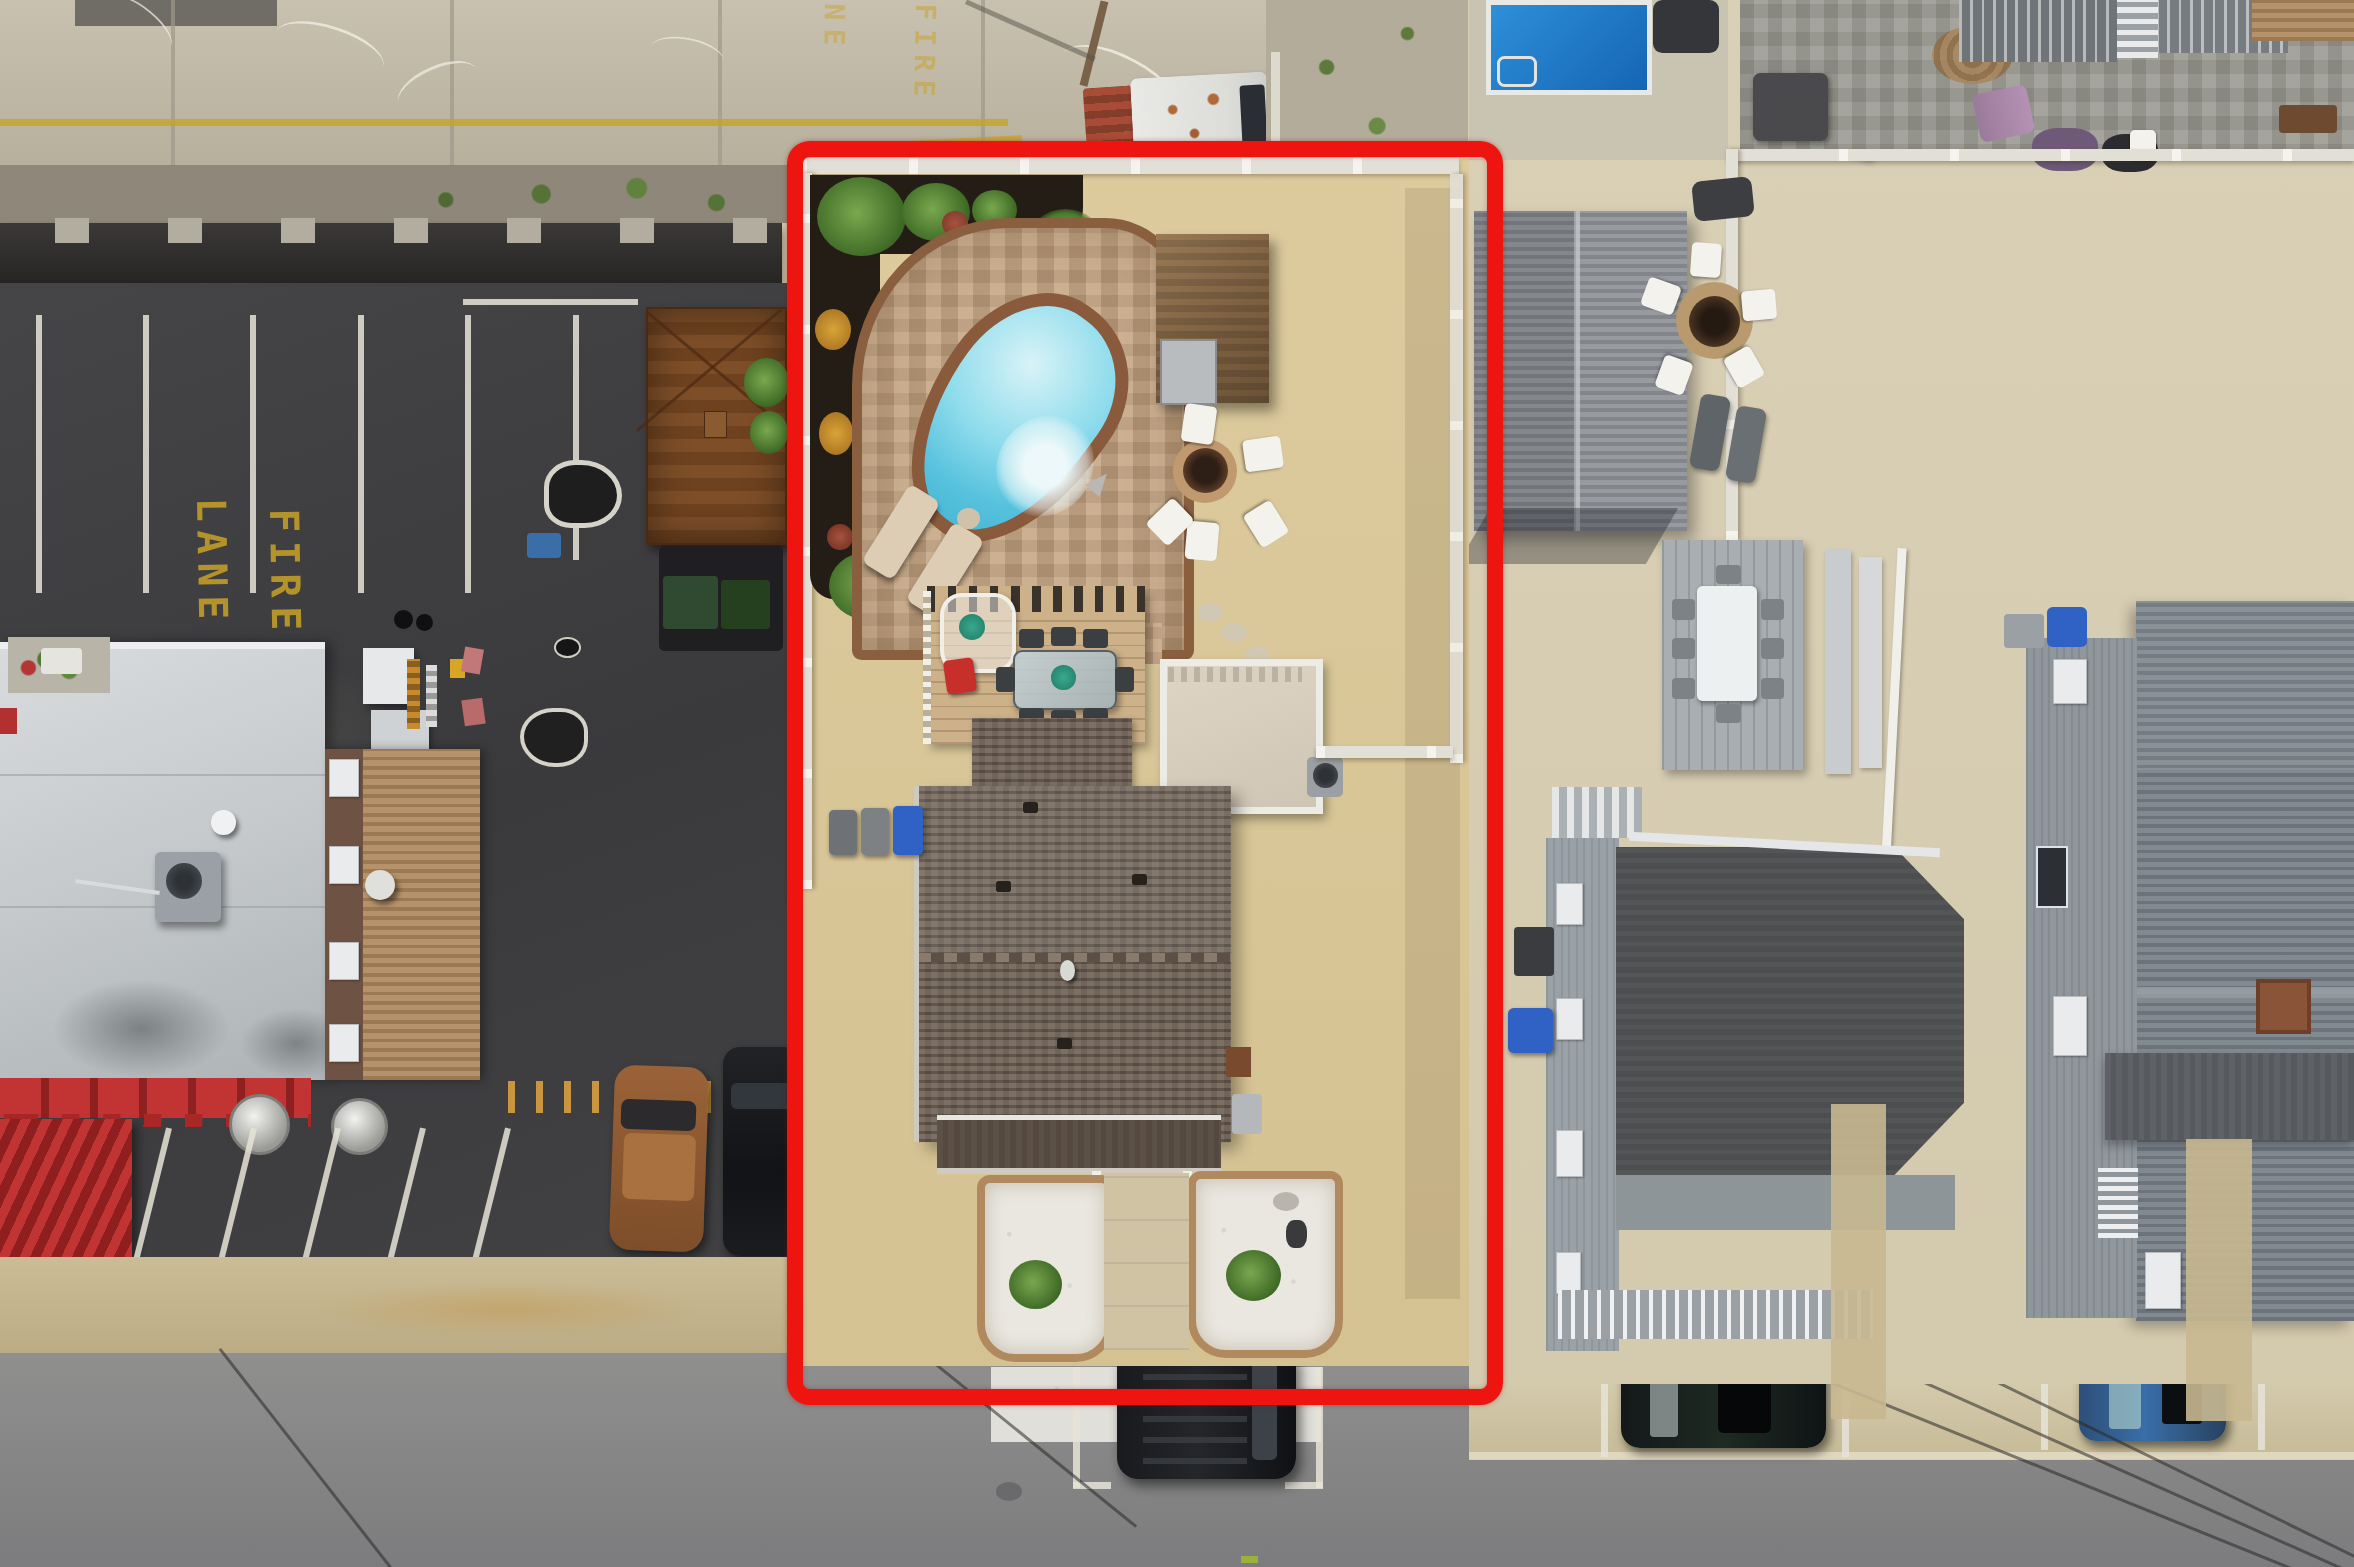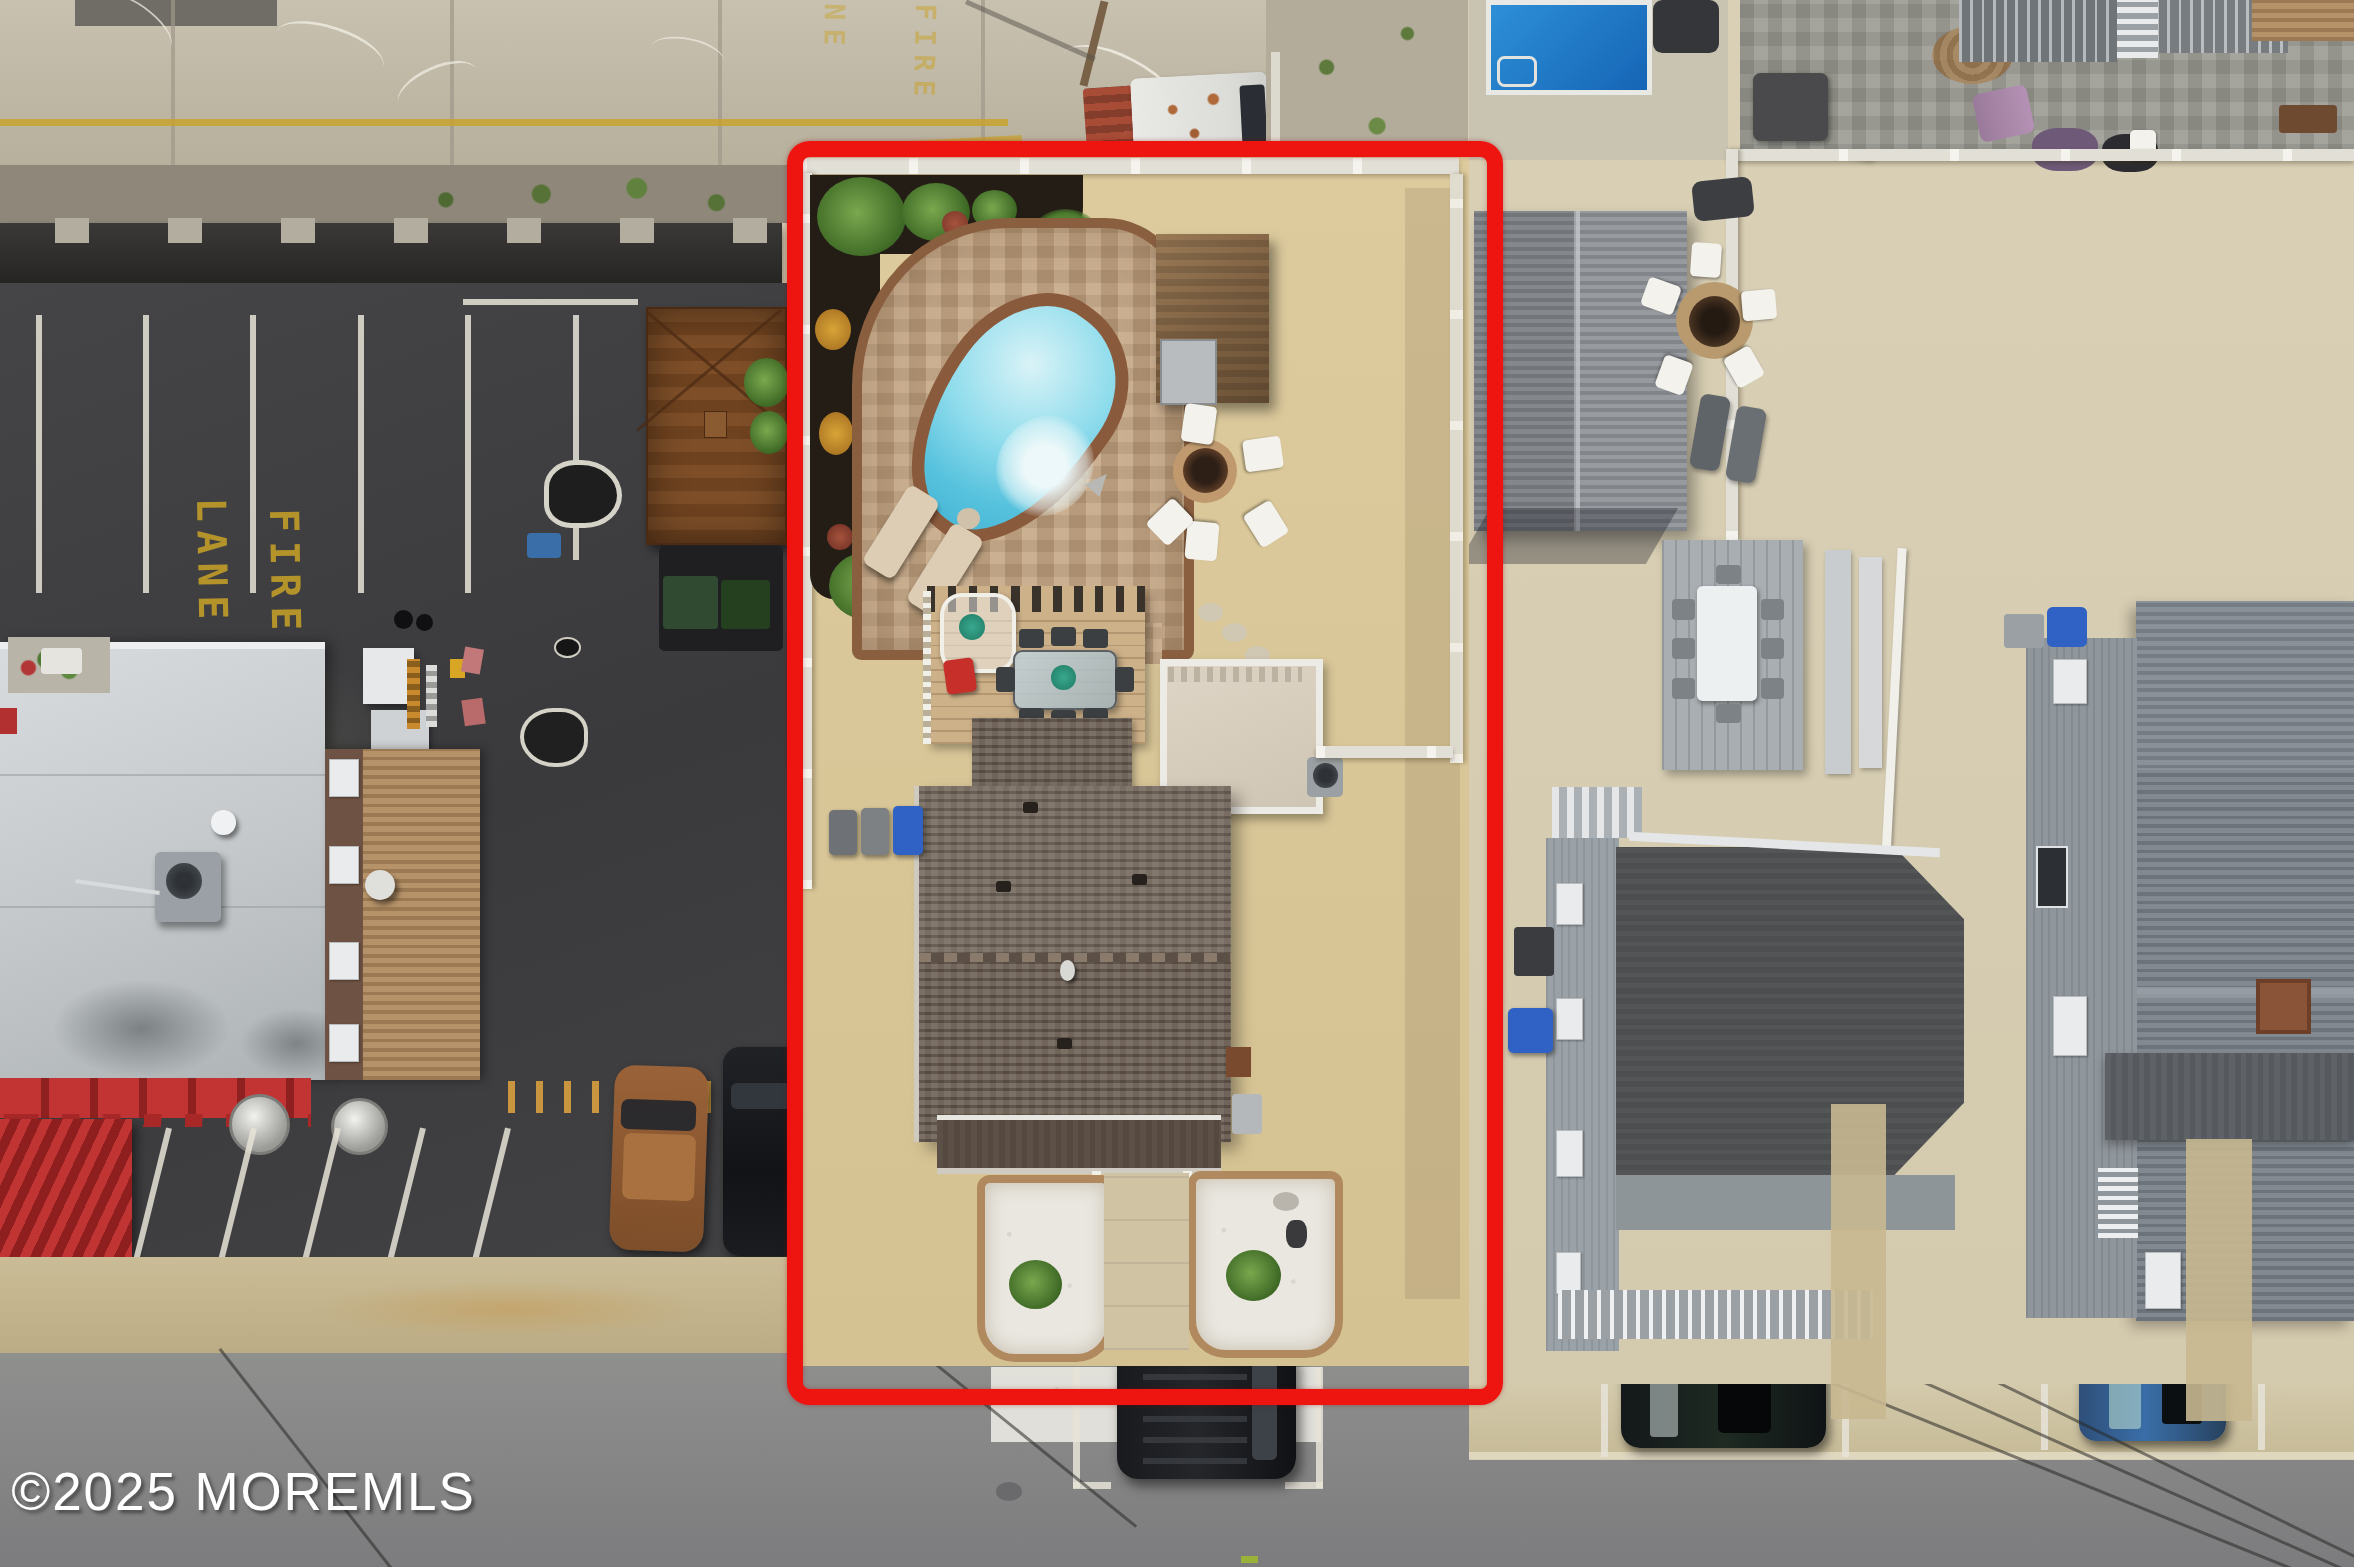--- a/index.html
+++ b/index.html
@@ -350,16 +350,15 @@
   <div class="abs gravelW" style="left:977px;top:1175px;width:121px;height:171px;border:8.5px solid #b08a5e;border-radius:13px 13px 38px 38px;box-shadow:inset 0 0 19px rgba(120,90,50,.3)"></div>
   <div class="abs gravelW" style="left:1188px;top:1171px;width:139px;height:171px;border:8.5px solid #b08a5e;border-radius:13px 13px 38px 38px;box-shadow:inset 0 0 19px rgba(120,90,50,.3)"></div>
   <div class="abs plant" style="left:1009px;top:1260px;width:53px;height:49px"></div>
   <div class="abs plant" style="left:1226px;top:1250px;width:55px;height:51px"></div>
   <div class="abs rd" style="left:1273px;top:1192px;width:26px;height:19px;background:#b9b5ac"></div>
   <div class="abs" style="left:1286px;top:1220px;width:21px;height:28px;background:#3a3a3c;border-radius:40%"></div>
   <div class="abs" style="left:1104px;top:1173px;width:85px;height:177px;background:#cfc3a4;background-image:repeating-linear-gradient(0deg,rgba(0,0,0,.07) 0 1.9px,transparent 1.9px 43px)"></div>
 
   <div class="abs" style="left:787px;top:141px;width:684px;height:1232px;border:16px solid #ee1511;border-radius:22.6px;box-shadow:0 0 5.6px rgba(140,0,0,.4), inset 0 0 5.6px rgba(140,0,0,.3)"></div>
 
-  <div class="abs" style="left:11.3px;top:1461px;font-size:53px;color:#ffffff;letter-spacing:1.9px;text-shadow:2.8px 2.8px 3.8px rgba(0,0,0,.45);font-family:'Liberation Sans',sans-serif">©2025 MOREMLS</div>
 
 </div>
 
 
 </body></html>

